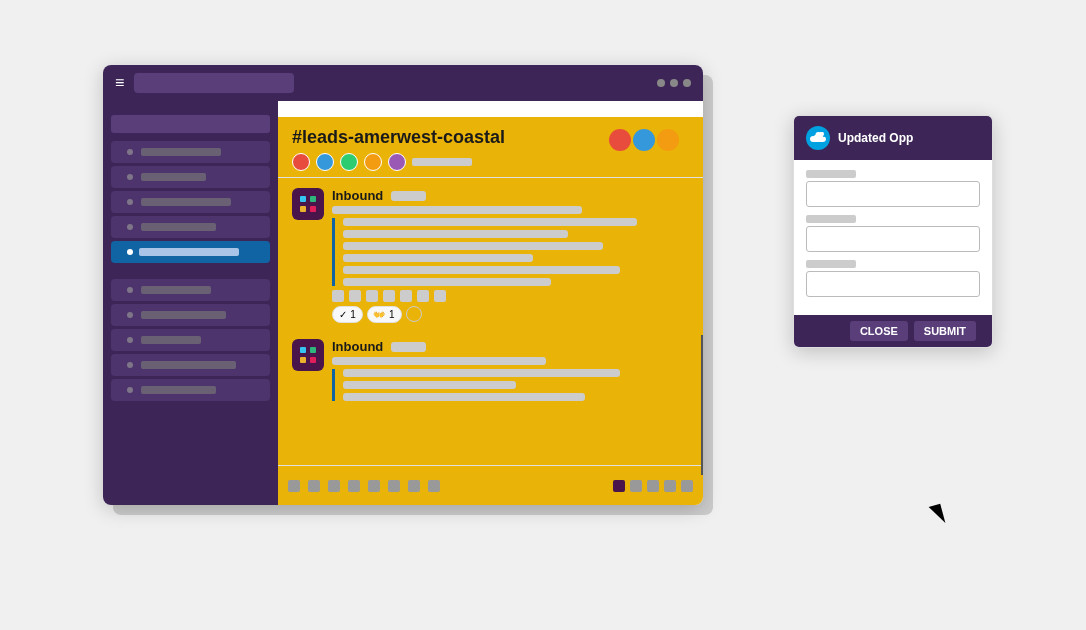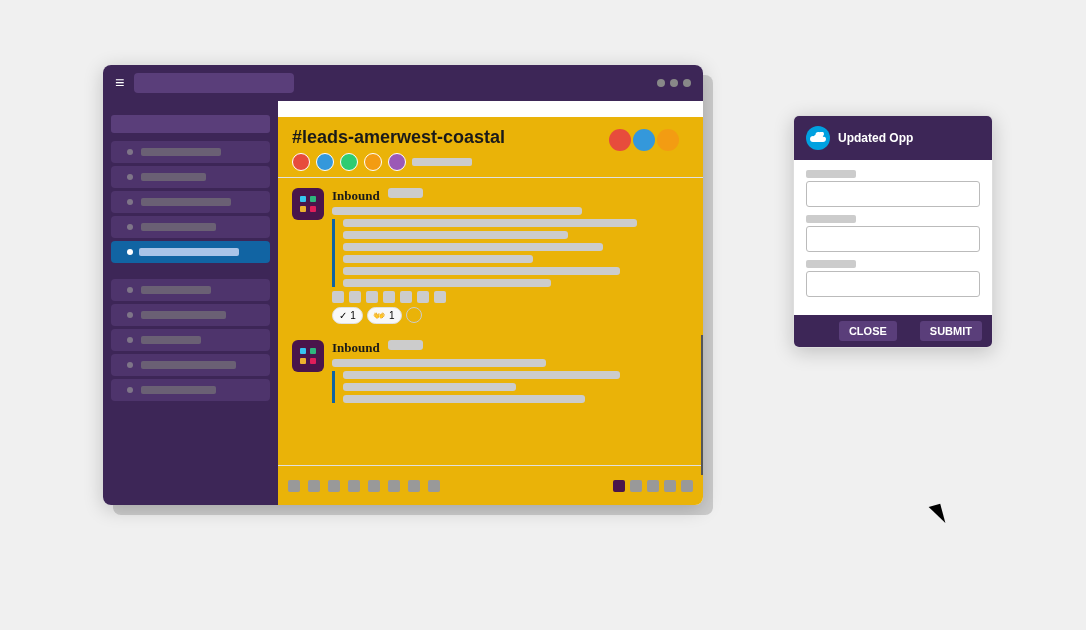--- a/index.html
+++ b/index.html
@@ -208,24 +208,23 @@
       background: #4a154b;
       display: flex;
       align-items: center;
       justify-content: center;
     }
     .message-content {
       flex: 1;
     }
     .message-header {
       display: flex;
-      align-items: flex-start;
+      align-items: center;
       gap: 8px;
       margin-bottom: 3px;
-      font-family: Liberation Serif, serif;
     }
     .message-sender {
       font-weight: bold;
       font-size: 13px;
       color: #1a1a1a;
     }
     .message-badge {
       background: #ccc;
       border-radius: 3px;
       height: 10px;
@@ -352,24 +351,24 @@
     .sf-field-input {
       width: 100%;
       height: 26px;
       border: 1px solid #bbb;
       border-radius: 3px;
       margin-bottom: 8px;
       background: #fff;
     }
     .sf-modal-footer {
       background: #3d2657;
-      padding: 6px 10px;
+      padding: 6px 16px;
       display: flex;
       justify-content: flex-end;
-      gap: 23px;
+      gap: 6px;
     }
     .sf-btn {
       padding: 4px 10px;
       font-size: 11px;
       font-weight: bold;
       border: none;
       border-radius: 3px;
       cursor: pointer;
     }
     .sf-btn-close {

